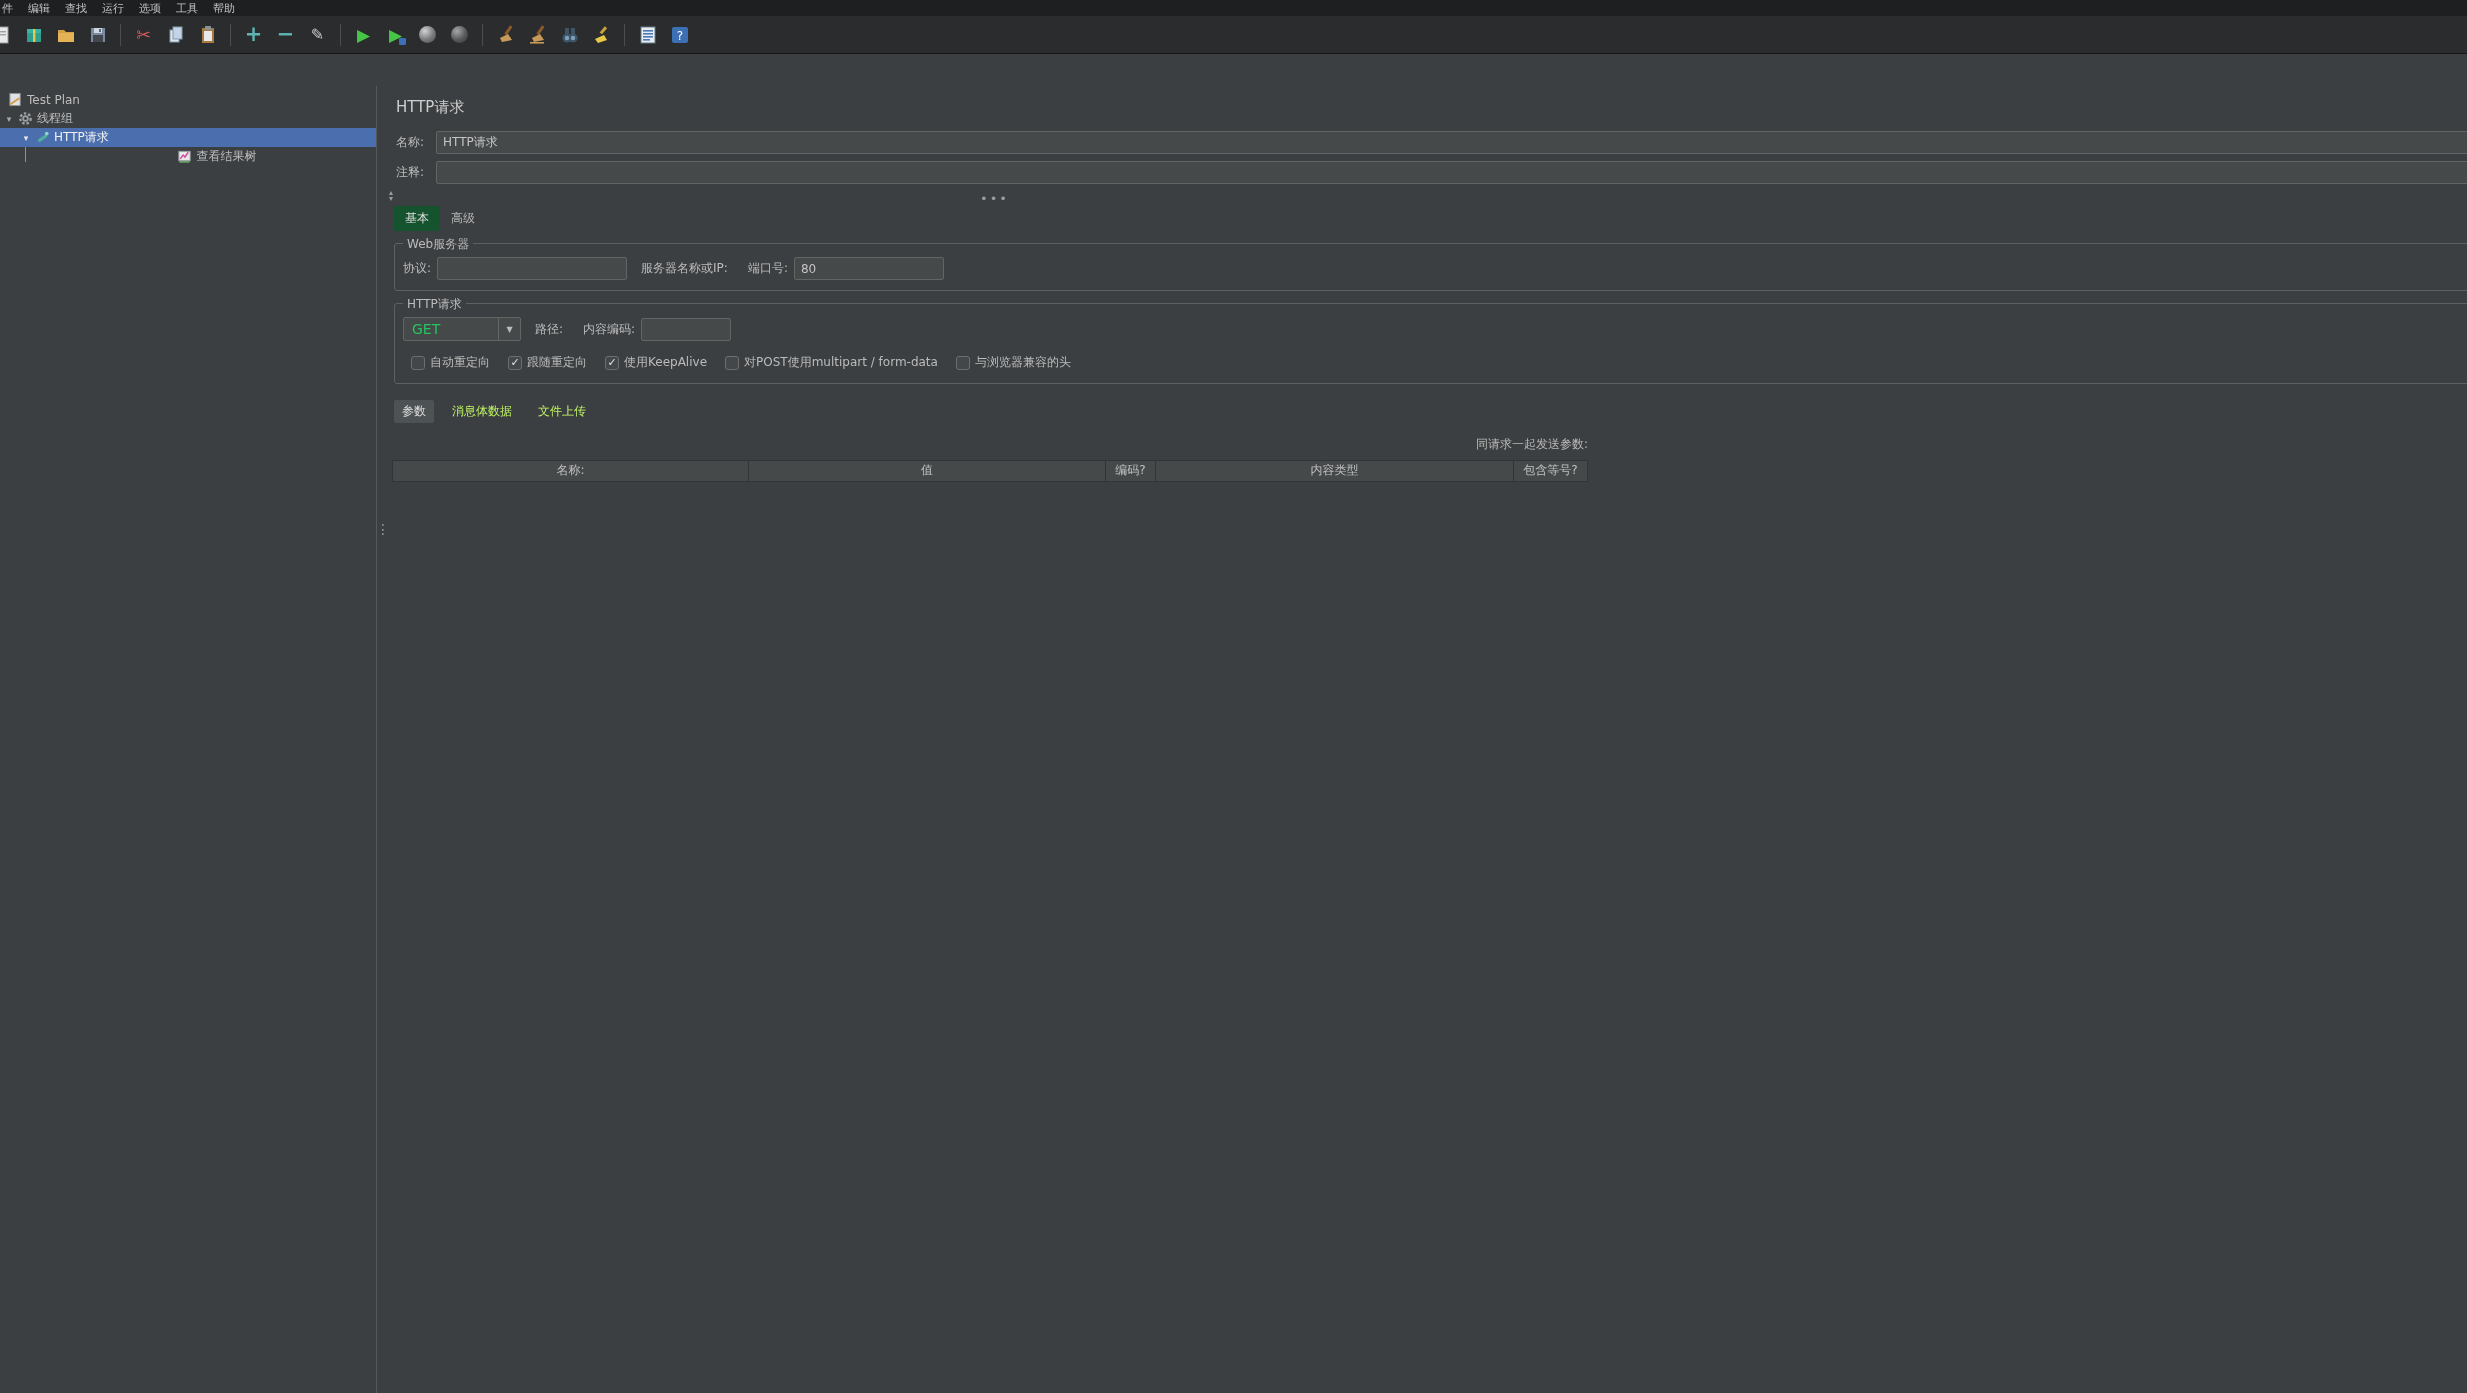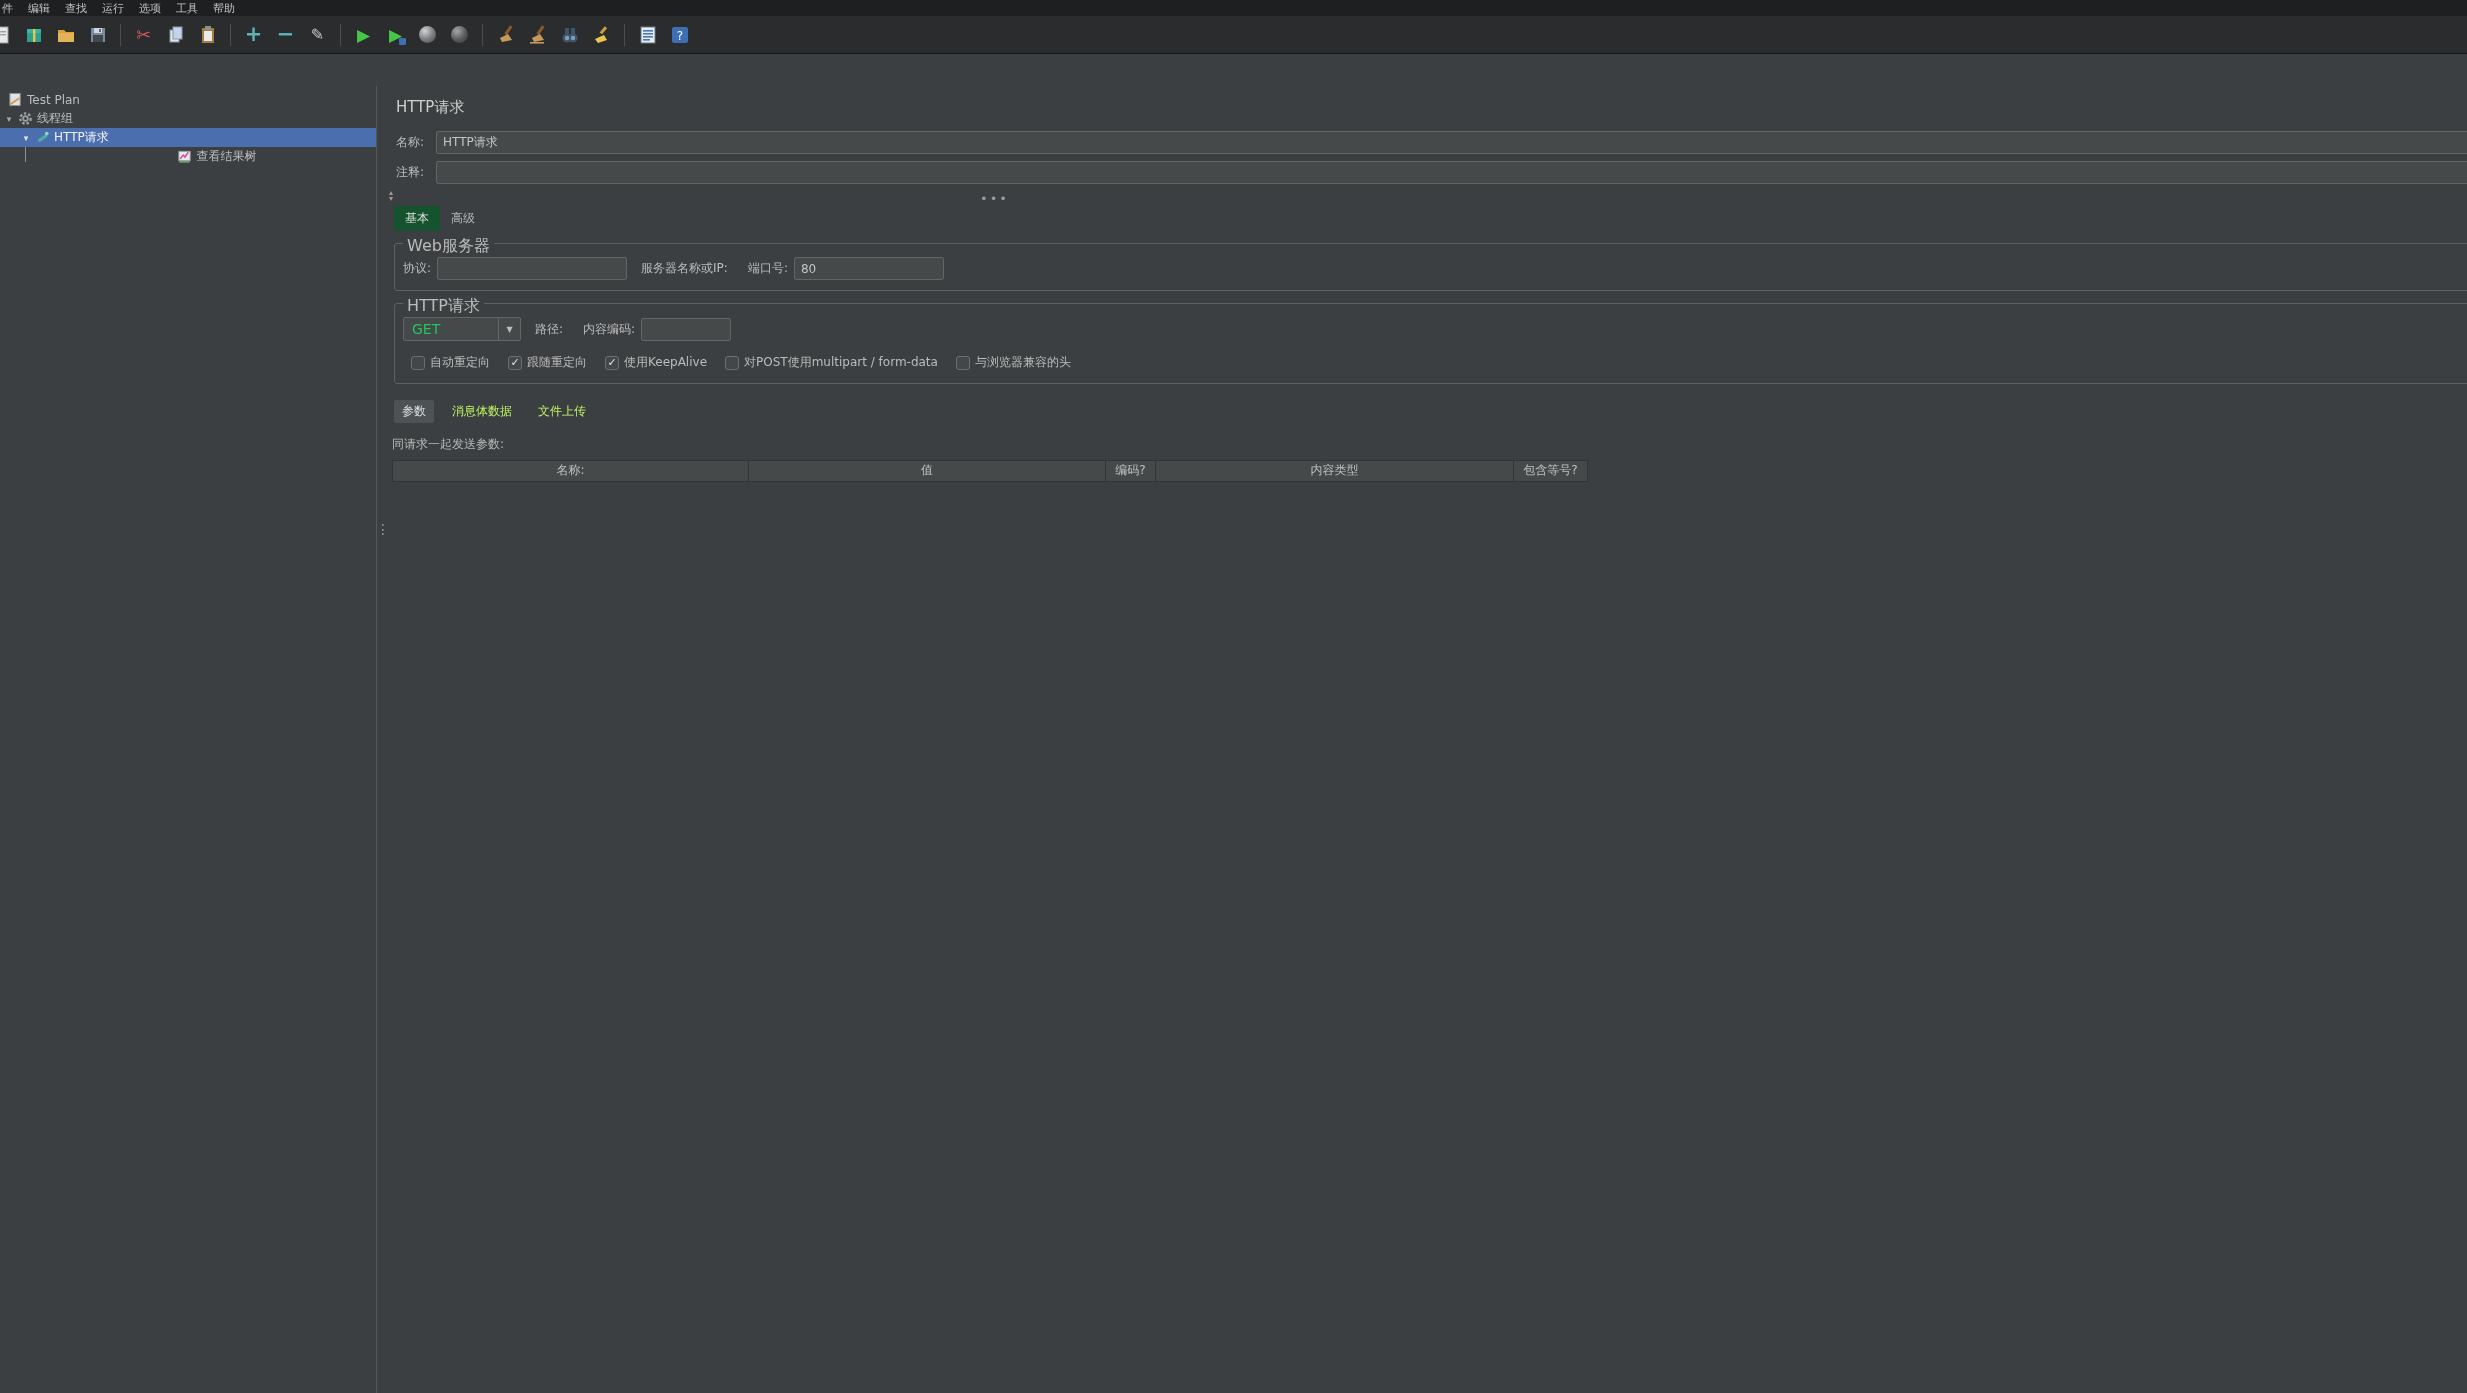--- a/index.html
+++ b/index.html
@@ -91,21 +91,21 @@
   .tabs { display:flex; margin-left:2px; font-size:12px; }
   .tab { padding:4px 11px; color:#b4b4b4; cursor:default; }
   .tab.active { background:#14532d; color:#dfdfdf; border-radius:2px 2px 0 0; }
 
   .groupbox {
     position:relative; border:1px solid #5d6163; border-radius:3px;
     margin:12px -30px 0 2px; padding:13px 8px 10px 8px;
   }
   .groupbox-title {
     position:absolute; top:-8px; left:8px;
-    background:#3c3f41; padding:0 4px; font-size:16px; color:#bbbbbb;
+    background:#3c3f41; padding:0 4px; font-size:12px; color:#bbbbbb;
   }
   .gb-row { display:flex; align-items:center; }
   .inline-label { font-size:12px; color:#bbbbbb; margin-right:6px; white-space:nowrap; }
   .ml { margin-left:14px; }
   .w-protocol { flex:0 0 190px; }
   .w-port { flex:0 0 150px; }
   .w-encoding { flex:0 0 90px; }
 
   .method-select {
     width:118px; height:24px; flex:0 0 auto;
@@ -126,21 +126,21 @@
     border:1px solid #6d6d6d; border-radius:3px;
     display:flex; align-items:center; justify-content:center;
     font-size:11px; color:#e4e4e4;
   }
   .checkbox.checked .cb-box::before { content:"✓"; }
 
   .ptabs { display:flex; gap:10px; margin:16px 0 0 2px; font-size:12px; align-items:center; }
   .ptab { padding:3px 8px; color:#bef264; cursor:default; }
   .ptab.active { background:#4d5254; color:#dfdfdf; border-radius:2px; }
 
-  .params-caption { width:1196px; text-align:left; font-size:12px; color:#b8b8b8; margin:13px 0 7px 0; }
+  .params-caption { width:1196px; text-align:right; font-size:12px; color:#b8b8b8; margin:13px 0 7px 0; }
   .params-table { width:1196px; display:flex; border:1px solid #323436; }
   .pt-cell {
     height:20px; line-height:19px; text-align:center;
     font-size:12px; color:#c0c0c0; background:#45494a;
     border-right:1px solid #323436; overflow:hidden; white-space:nowrap; cursor:default;
   }
   .pt-cell:last-child { border-right:none; }
   .c1 { flex:0 0 356px; } .c2 { flex:0 0 357px; } .c3 { flex:0 0 50px; }
   .c4 { flex:0 0 358px; } .c5 { flex:1; }
 </style>

